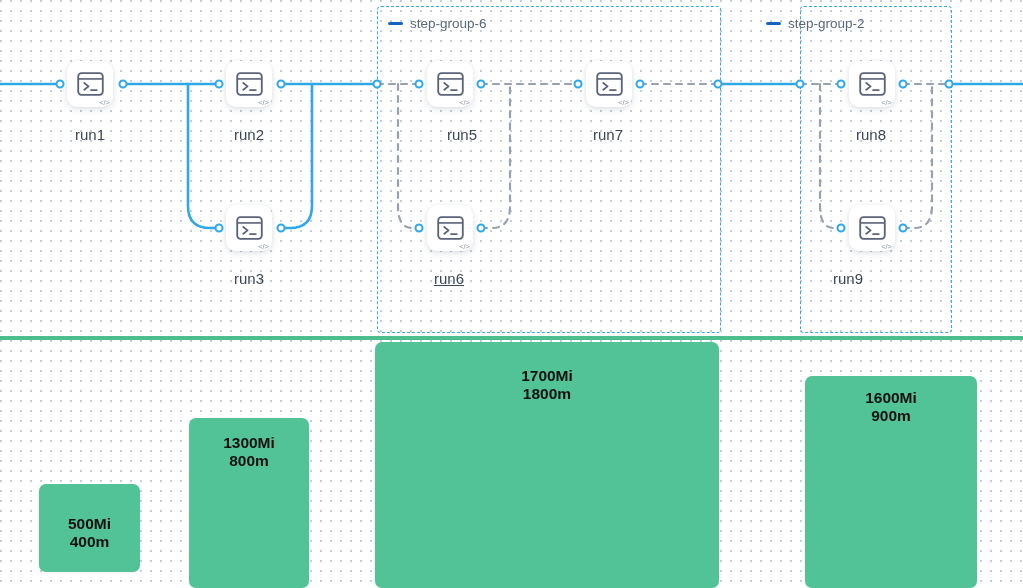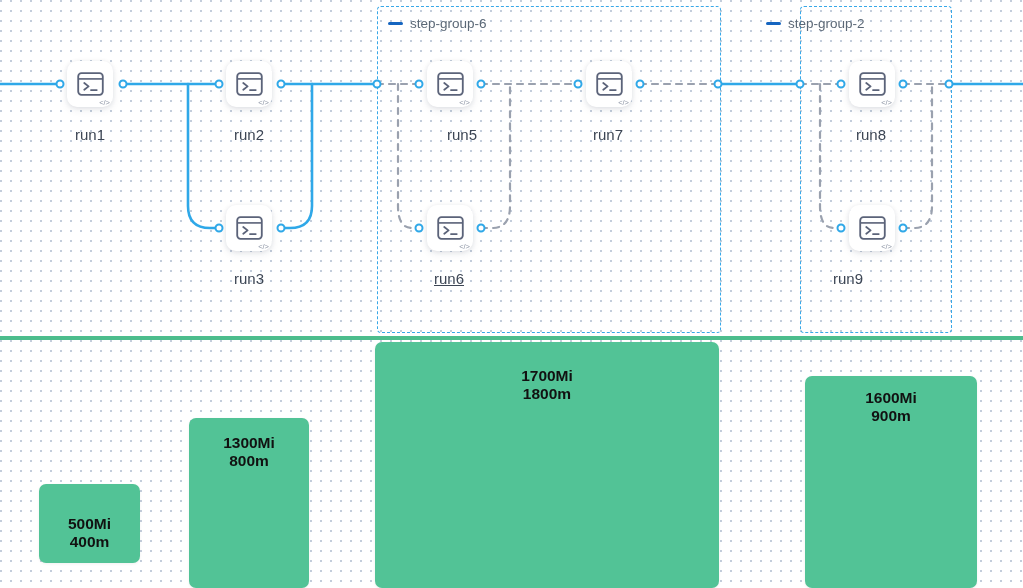--- a/index.html
+++ b/index.html
@@ -283,21 +283,21 @@
   <div class="port" style="left:718px; top:84px;"></div>
   <div class="port" style="left:800px; top:84px;"></div>
   <div class="port" style="left:841px; top:84px;"></div>
   <div class="port" style="left:903px; top:84px;"></div>
   <div class="port" style="left:841px; top:228px;"></div>
   <div class="port" style="left:903px; top:228px;"></div>
   <div class="port" style="left:949px; top:84px;"></div>
 
   <div class="green-rule" style="top:336px;"></div>
 
-  <div class="bar" style="left:39px; top:484px; width:101px; height:79px;">
+  <div class="bar" style="left:39px; top:484px; width:101px; height:88px;">
     <div class="bar-text" style="top:31px;">500Mi
 400m</div>
   </div>
   <div class="bar" style="left:189px; top:418px; width:120px; height:170px;">
     <div class="bar-text" style="top:16px;">1300Mi
 800m</div>
   </div>
   <div class="bar" style="left:375px; top:342px; width:344px; height:246px;">
     <div class="bar-text" style="top:25px;">1700Mi
 1800m</div>

